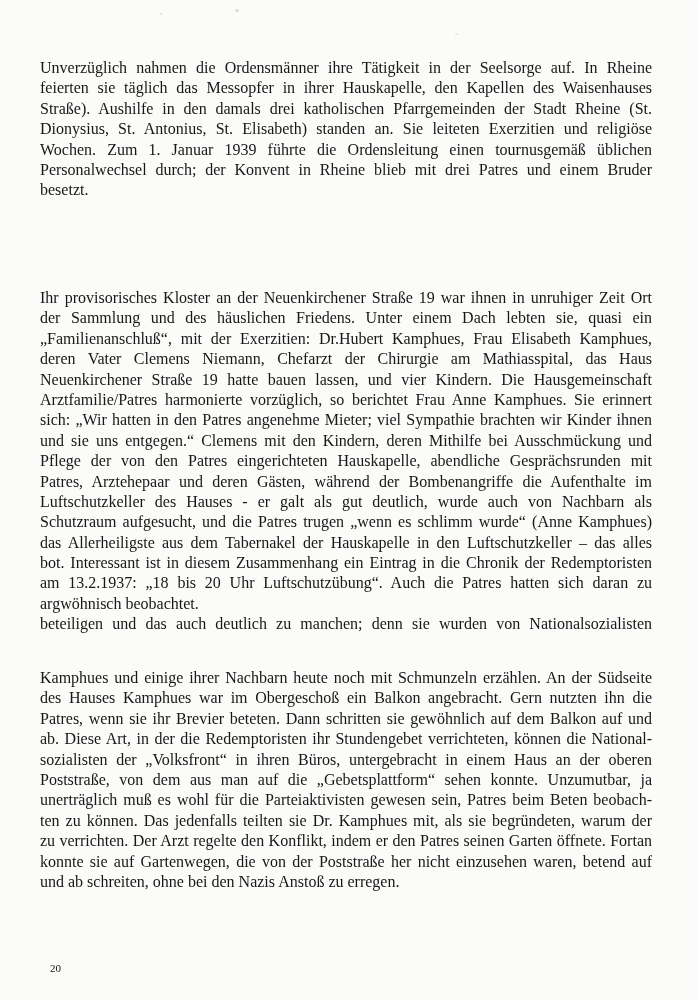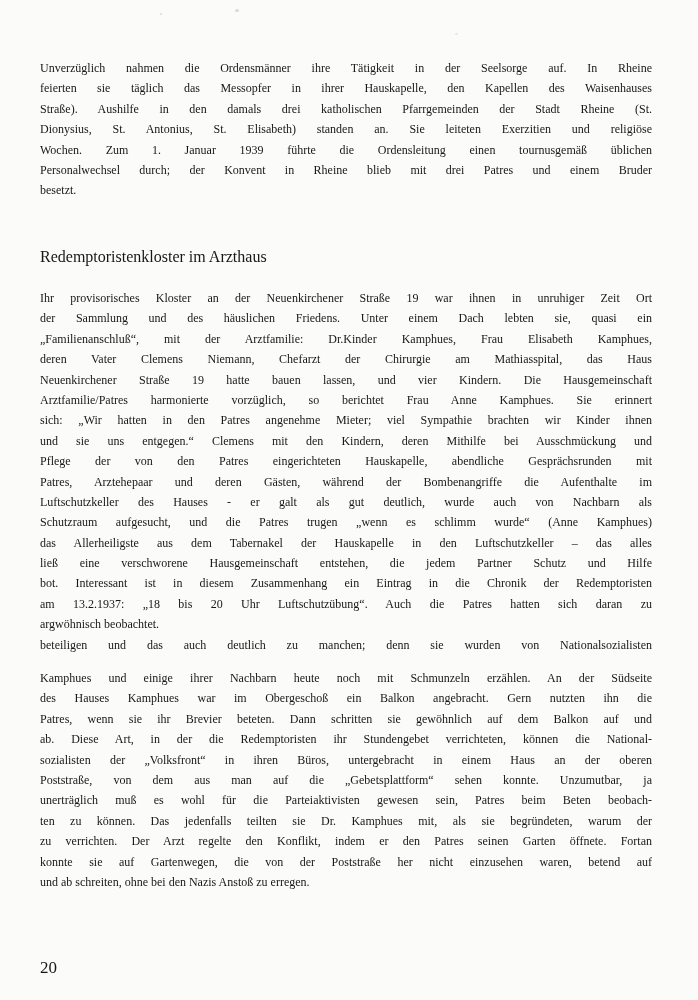--- a/index.html
+++ b/index.html
@@ -7,38 +7,38 @@
     position:relative;
     width:698px; height:1000px;
     margin:0 auto;
     background:#fbfbf9;
     color:#171717;
     font-family:"Liberation Serif", serif;
     overflow:hidden;
   }
   .block { position:absolute; left:40px; width:612px; }
   .line {
-    font-size:12px;
+    font-size:16px;
     line-height:20.4px;
     height:20.4px;
     overflow:hidden;
     text-align:justify;
     text-align-last:justify;
     white-space:normal;
   }
   .line.last { text-align-last:left; }
   .heading {
     position:absolute; left:40px; width:612px;
     margin:0;
     font-size:16px; font-weight:normal;
     line-height:20.4px;
   }
   .pagenum {
-    position:absolute; left:40px;
-    font-size:17px; line-height:20px;
+    position:absolute; left:50px;
+    font-size:11px; line-height:20px;
   }
   .artifact { position:absolute; background:#9a9a96; opacity:.35; border-radius:50%; }
   .a1 { left:235px; top:9px;  width:4px; height:3px; }
   .a2 { left:160px; top:13px; width:2px; height:2px; }
   .a3 { left:455px; top:33px; width:3px; height:2px; opacity:.2; }
 </style>
 </head>
 <body>
 
 <div class="page">
@@ -49,37 +49,35 @@
   <section class="block" style="top:58px">
       <div class="line">Unverzüglich nahmen die Ordensmänner ihre Tätigkeit in der Seelsorge auf. In Rheine</div>
       <div class="line">feierten sie täglich das Messopfer in ihrer Hauskapelle, den Kapellen des Waisenhauses</div>
       <div class="line">Straße). Aushilfe in den damals drei katholischen Pfarrgemeinden der Stadt Rheine (St.</div>
       <div class="line">Dionysius, St. Antonius, St. Elisabeth) standen an. Sie leiteten Exerzitien und religiöse</div>
       <div class="line">Wochen. Zum 1. Januar 1939 führte die Ordensleitung einen tournusgemäß üblichen</div>
       <div class="line">Personalwechsel durch; der Konvent in Rheine blieb mit drei Patres und einem Bruder</div>
       <div class="line last">besetzt.</div>
     </section>
 
-  <h2 class="heading" style="top:247px">Redemptoristenkloster im Arzthaus</h2>
 
   <section class="block" style="top:288px">
       <div class="line">Ihr provisorisches Kloster an der Neuenkirchener Straße 19 war ihnen in unruhiger Zeit Ort</div>
       <div class="line">der Sammlung und des häuslichen Friedens. Unter einem Dach lebten sie, quasi ein</div>
-      <div class="line">„Familienanschluß“, mit der Arztfamilie: Dr.Kinder Kamphues, Frau Elisabeth Kamphues,</div>
+      <div class="line">„Familienanschluß“, mit der Exerzitien: Dr.Hubert Kamphues, Frau Elisabeth Kamphues,</div>
       <div class="line">deren Vater Clemens Niemann, Chefarzt der Chirurgie am Mathiasspital, das Haus</div>
       <div class="line">Neuenkirchener Straße 19 hatte bauen lassen, und vier Kindern. Die Hausgemeinschaft</div>
       <div class="line">Arztfamilie/Patres harmonierte vorzüglich, so berichtet Frau Anne Kamphues. Sie erinnert</div>
       <div class="line">sich: „Wir hatten in den Patres angenehme Mieter; viel Sympathie brachten wir Kinder ihnen</div>
       <div class="line">und sie uns entgegen.“ Clemens mit den Kindern, deren Mithilfe bei Ausschmückung und</div>
       <div class="line">Pflege der von den Patres eingerichteten Hauskapelle, abendliche Gesprächsrunden mit</div>
       <div class="line">Patres, Arztehepaar und deren Gästen, während der Bombenangriffe die Aufenthalte im</div>
       <div class="line">Luftschutzkeller des Hauses - er galt als gut deutlich, wurde auch von Nachbarn als</div>
       <div class="line">Schutzraum aufgesucht, und die Patres trugen „wenn es schlimm wurde“ (Anne Kamphues)</div>
       <div class="line">das Allerheiligste aus dem Tabernakel der Hauskapelle in den Luftschutzkeller – das alles</div>
-      <div class="line">ließ eine verschworene Hausgemeinschaft entstehen, die jedem Partner Schutz und Hilfe</div>
       <div class="line">bot. Interessant ist in diesem Zusammenhang ein Eintrag in die Chronik der Redemptoristen</div>
       <div class="line">am 13.2.1937: „18 bis 20 Uhr Luftschutzübung“. Auch die Patres hatten sich daran zu</div>
       <div class="line last">argwöhnisch  beobachtet.</div>
       <div class="line">beteiligen und das auch deutlich zu manchen; denn sie wurden von Nationalsozialisten</div>
     </section>
 
   <section class="block" style="top:668px">
       <div class="line">Kamphues und einige ihrer Nachbarn heute noch mit Schmunzeln erzählen. An der Südseite</div>
       <div class="line">des Hauses Kamphues war im Obergeschoß ein Balkon angebracht. Gern nutzten ihn die</div>
       <div class="line">Patres, wenn sie ihr Brevier beteten. Dann schritten sie gewöhnlich auf dem Balkon auf und</div>

